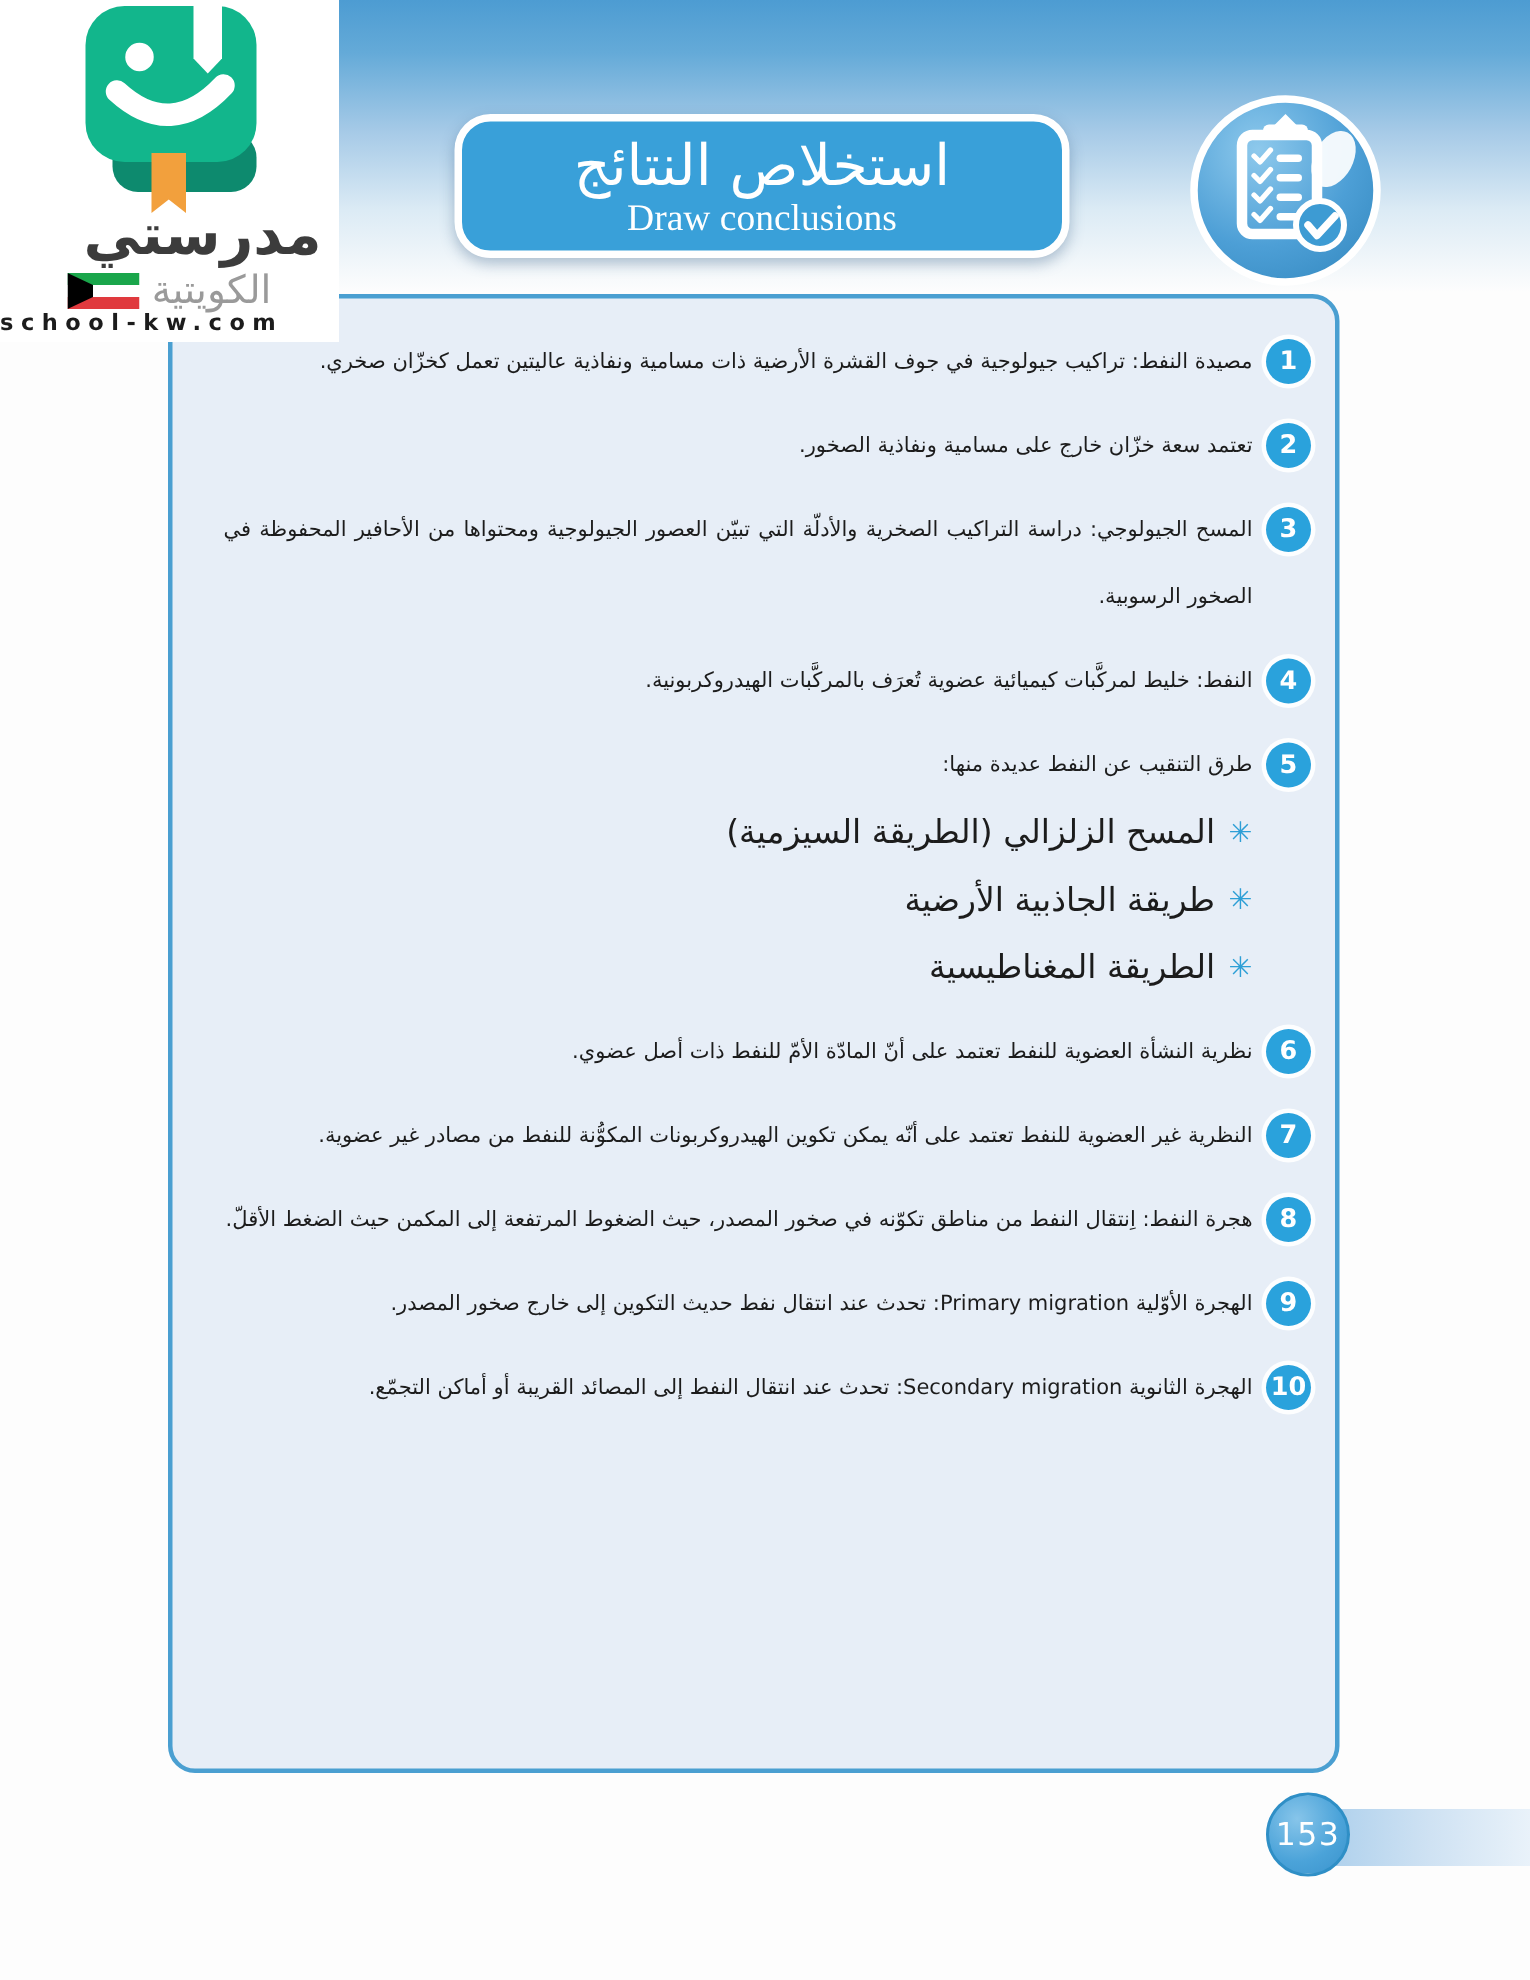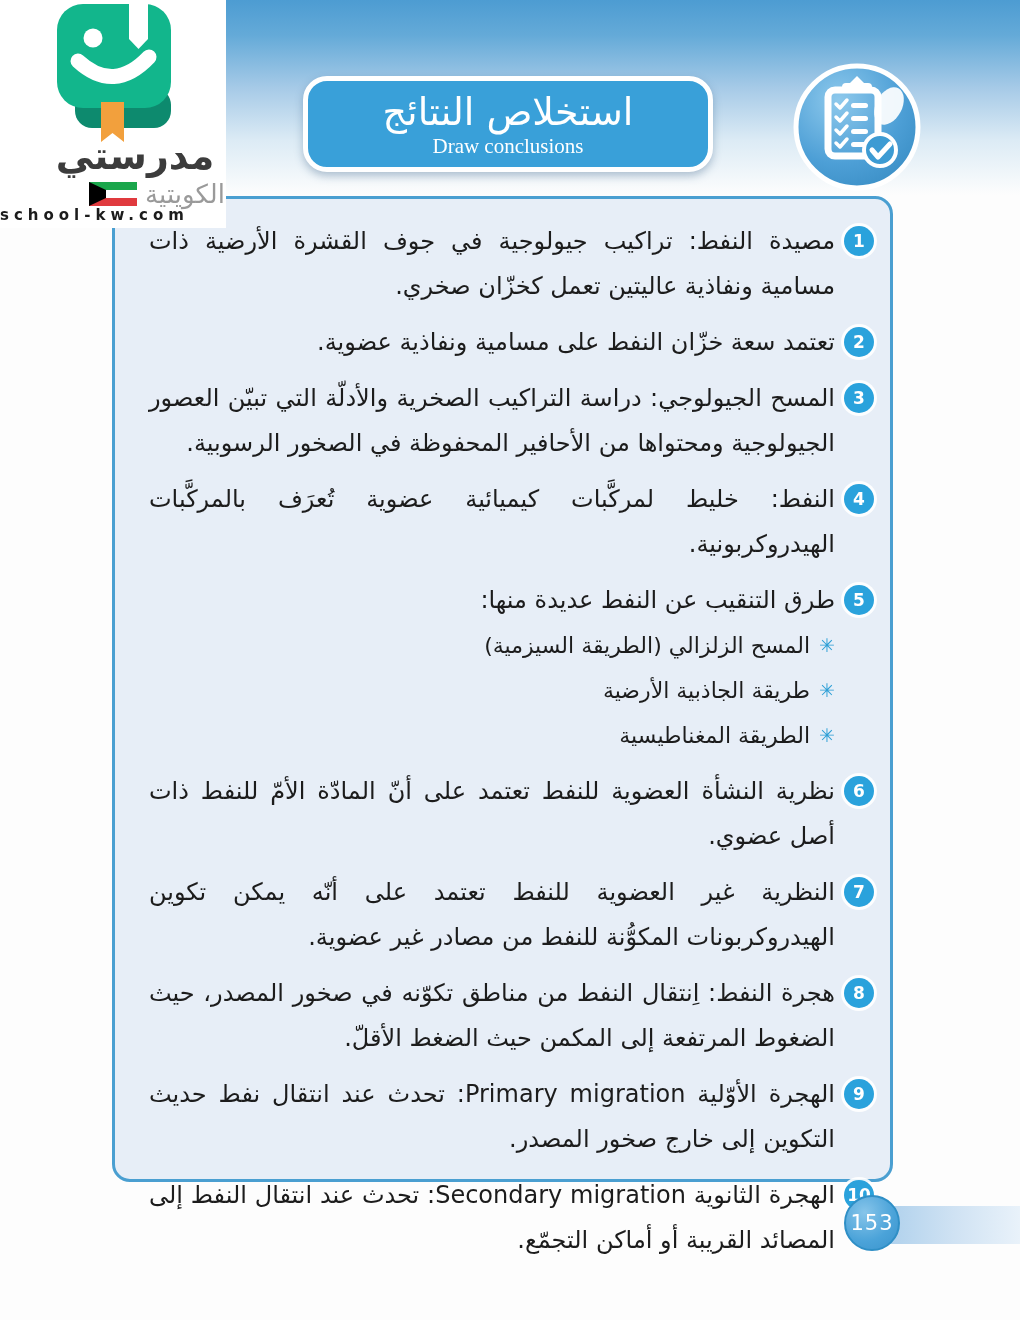--- a/index.html
+++ b/index.html
@@ -12,55 +12,55 @@
   .header-gradient{
     position:absolute;left:226px;top:0;right:0;height:195px;
     background:linear-gradient(180deg,#4d9cd2 0%,#64aad8 18%,#a6cae7 45%,#dcebf5 72%,rgba(255,255,255,0) 100%);
   }
   
   .logo-block{position:absolute;left:0;top:0;width:226px;height:228px;background:#ffffff;z-index:6;}
   .logo-icon{position:absolute;left:30px;top:0;width:170px;height:142px;}
   .brand-title{position:absolute;left:0;top:136px;width:210px;text-align:center;
     font-size:38px;font-weight:bold;color:#3c3c3c;direction:rtl;line-height:1.1;padding-left:30px;}
   .brand-sub-row{position:absolute;left:0;top:180px;width:226px;height:28px;direction:rtl;
-    display:flex;align-items:center;justify-content:center;gap:8px;margin-left:44px;}
+    display:flex;align-items:center;justify-content:center;gap:8px;}
   .brand-subtitle{font-size:26px;color:#9a9a9a;line-height:1;}
   .flag-icon{width:48px;height:24px;display:block;}
   .brand-site{position:absolute;left:0;top:206px;width:226px;text-align:left;
     font-size:15px;letter-spacing:5px;color:#1c1c1c;font-weight:bold;}
   
   .banner{
     position:absolute;left:303px;top:76px;width:400px;height:86px;z-index:4;
     background:#39a0d9;border:5px solid #ffffff;border-radius:24px;
     box-shadow:0 4px 9px rgba(50,90,130,.35);
     display:flex;flex-direction:column;align-items:center;justify-content:center;
   }
   .banner-ar{font-size:38px;font-weight:normal;color:#ffffff;line-height:1.15;direction:rtl;}
-  .banner-en{font-family:"Liberation Serif","DejaVu Serif",serif;font-size:21px;color:#ffffff;line-height:1.05;}
+  .banner-en{font-family:"Liberation Serif","DejaVu Serif",serif;font-size:25px;color:#ffffff;line-height:1.05;}
   
   .badge{position:absolute;left:790px;top:60px;width:134px;height:134px;z-index:4;}
   
   .content-box{
     position:absolute;left:112px;top:196px;width:775px;height:980px;z-index:1;
     background:#e7eef7;border:3px solid #4a9fd1;border-radius:18px;
   }
   .items{
     position:absolute;left:115px;top:199px;width:769px;height:974px;z-index:2;
     direction:rtl;box-sizing:border-box;padding:20px 10px 14px 34px;
   }
   .item{display:flex;align-items:flex-start;gap:9px;margin-bottom:11px;}
   .item-num{
     flex:0 0 auto;width:30px;height:30px;margin-top:7px;border-radius:50%;
     background:#2aa2dc;color:#ffffff;font-size:17px;font-weight:bold;
     display:flex;align-items:center;justify-content:center;
     box-shadow:0 0 0 3px rgba(255,255,255,.9);
   }
   .item-col{flex:1;min-width:0;}
   .item-text{
-    font-size:24px;line-height:45px;color:#1c1c1c;
+    font-size:14px;line-height:45px;color:#1c1c1c;
     text-align:justify;text-align-last:right;
   }
   .sub-row{display:flex;align-items:flex-start;gap:9px;}
   .sub-bullet{flex:0 0 auto;color:#2d9fd6;font-size:19px;line-height:45px;}
   .sub-text{font-size:22px;line-height:45px;color:#1c1c1c;}
   
   .page-band{
     position:absolute;left:872px;right:0;top:1206px;height:38px;z-index:2;
     background:linear-gradient(90deg,#a8cdeb 0%,#cfe2f3 55%,#e9f2fa 100%);
   }
@@ -140,21 +140,21 @@
   <div class="item">
     <div class="item-num">1</div>
     <div class="item-col">
         <div class="item-text">مصيدة النفط: تراكيب جيولوجية في جوف القشرة الأرضية ذات مسامية ونفاذية عاليتين تعمل كخزّان صخري.</div>
       </div>
   </div>
 
   <div class="item">
     <div class="item-num">2</div>
     <div class="item-col">
-        <div class="item-text">تعتمد سعة خزّان النفط على مسامية ونفاذية عضوية.</div>
+        <div class="item-text">تعتمد سعة خزّان خارج على مسامية ونفاذية الصخور.</div>
       </div>
   </div>
 
   <div class="item">
     <div class="item-num">3</div>
     <div class="item-col">
         <div class="item-text">المسح الجيولوجي: دراسة التراكيب الصخرية والأدلّة التي تبيّن العصور الجيولوجية ومحتواها من الأحافير المحفوظة في الصخور الرسوبية.</div>
       </div>
   </div>
 

